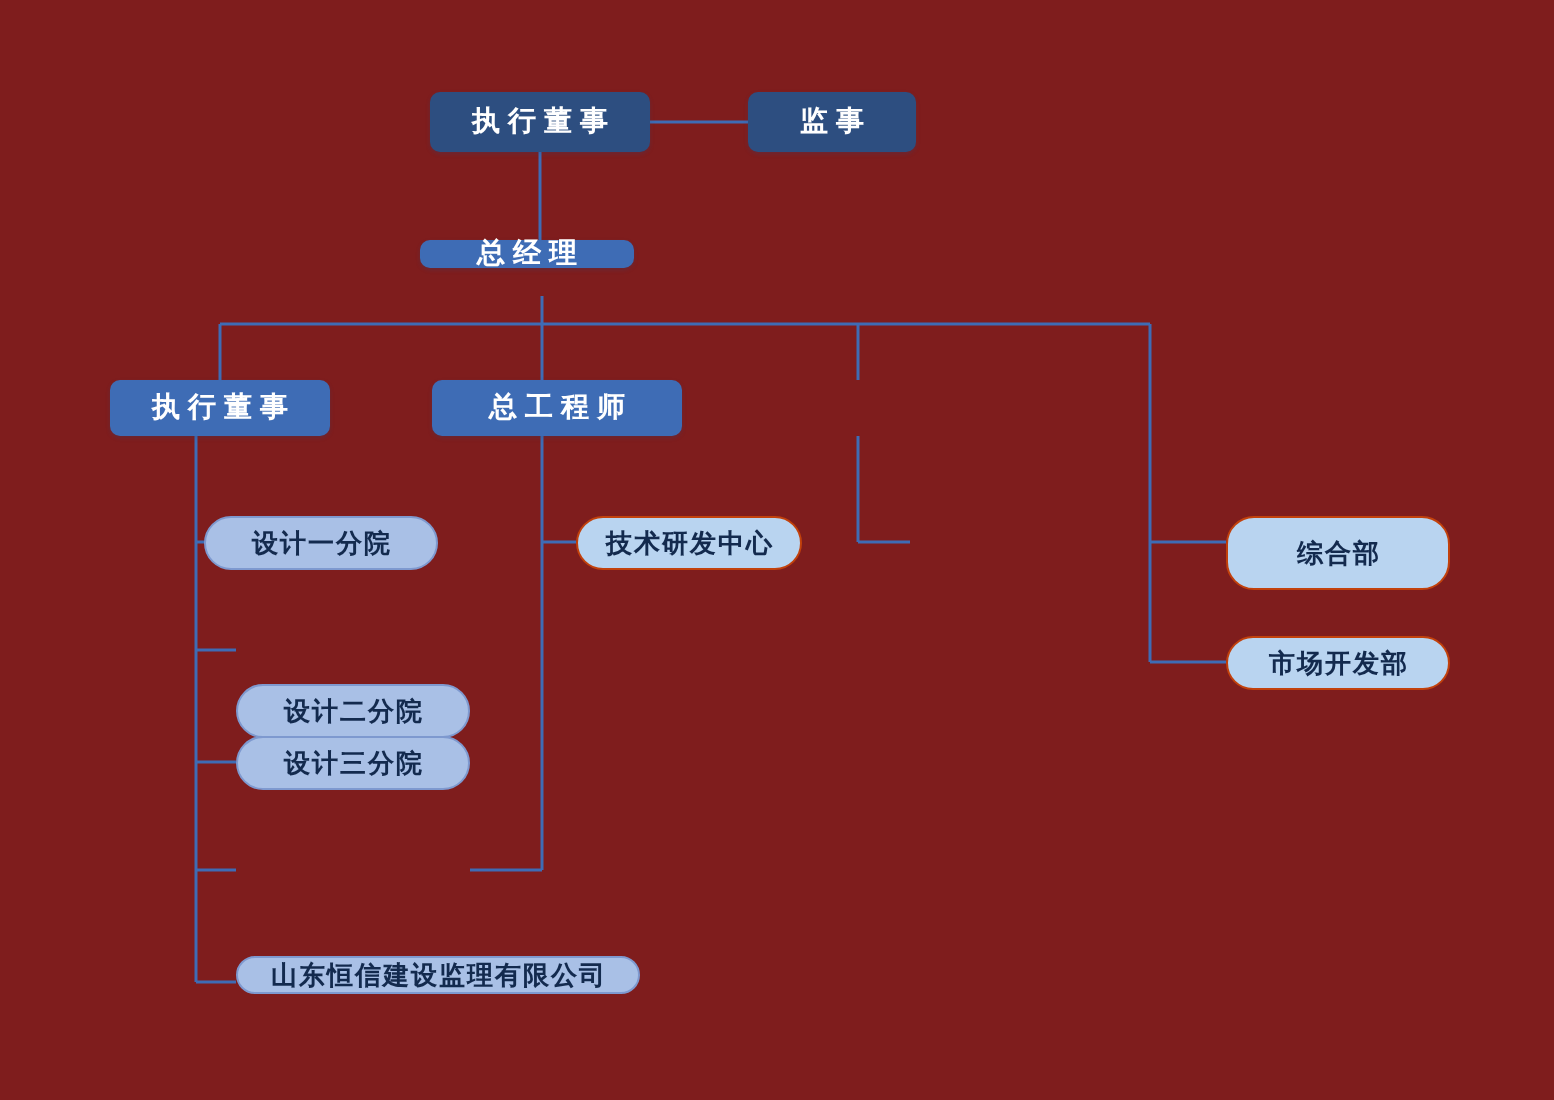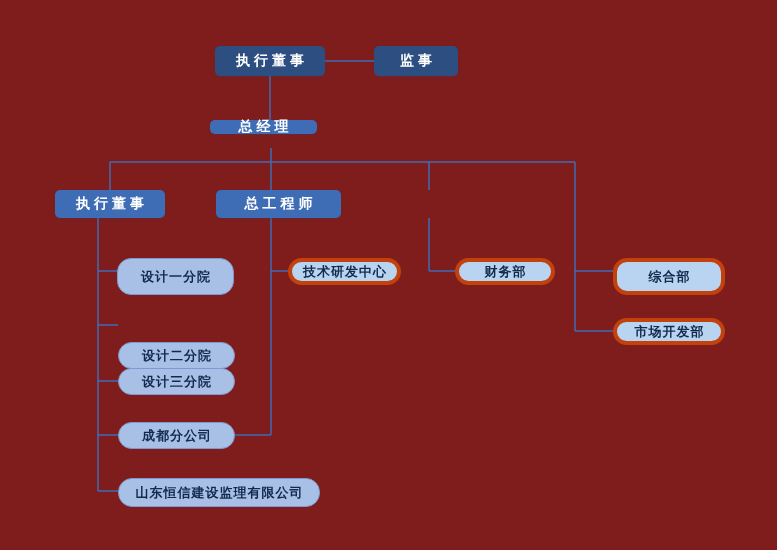--- a/index.html
+++ b/index.html
@@ -47,21 +47,21 @@
     color: #132a4e;
     letter-spacing: 1px;
     padding-left: 1px;
   }
   .pill-a {
     background: #A9C0E6;
     border: 1px solid #7E99CF;
   }
   .pill-b {
     background: #B9D4F0;
-    border: 4px solid #c2410c;
+    border: 1px solid #c2410c;
     font-family: Liberation Serif, serif;
   }
 </style>
 </head>
 <body>
 
 <div class="stage">
 
   <svg class="lines" viewBox="0 0 777 550" xmlns="http://www.w3.org/2000/svg">
     <g stroke="#3E6CB5" stroke-width="1.5" fill="none">
@@ -102,31 +102,29 @@
 
   <div class="node box dark" style="left:374px; top:46px; width:84px; height:30px;">监事</div>
 
   <div class="node box mid" style="left:210px; top:120px; width:107px; height:14px;">总经理</div>
 
   <div class="node box mid" style="left:55px; top:190px; width:110px; height:28px;">执行董事</div>
 
   <div class="node box mid" style="left:216px; top:190px; width:125px; height:28px;">总工程师</div>
 
 
-  <div class="node pill pill-a" style="left:117px; top:258px; width:117px; height:37px;">设计一分院</div>
+  <div class="node pill pill-a" style="left:102px; top:258px; width:117px; height:27px;">设计一分院</div>
 
   <div class="node pill pill-a" style="left:118px; top:312px; width:117px; height:27px;margin-top:30px;">设计二分院</div>
 
   <div class="node pill pill-a" style="left:118px; top:368px; width:117px; height:27px;">设计三分院</div>
 
-  <div class="node pill pill-a" style="left:118px; top:422px; width:117px; height:27px;">成都分公司</div>
 
-  <div class="node pill pill-a" style="left:118px; top:478px; width:202px; height:29px;">山东恒信建设监理有限公司</div>
+  <div class="node pill pill-a" style="left:118px; top:478px; width:202px; height:19px;">山东恒信建设监理有限公司</div>
 
   <div class="node pill pill-b" style="left:288px; top:258px; width:113px; height:27px;">技术研发中心</div>
 
-  <div class="node pill pill-b" style="left:455px; top:258px; width:100px; height:27px;">财务部</div>
 
   <div class="node pill pill-b" style="left:613px; top:258px; width:112px; height:37px;">综合部</div>
 
   <div class="node pill pill-b" style="left:613px; top:318px; width:112px; height:27px;">市场开发部</div>
 
 </div>
 
 </body></html>

